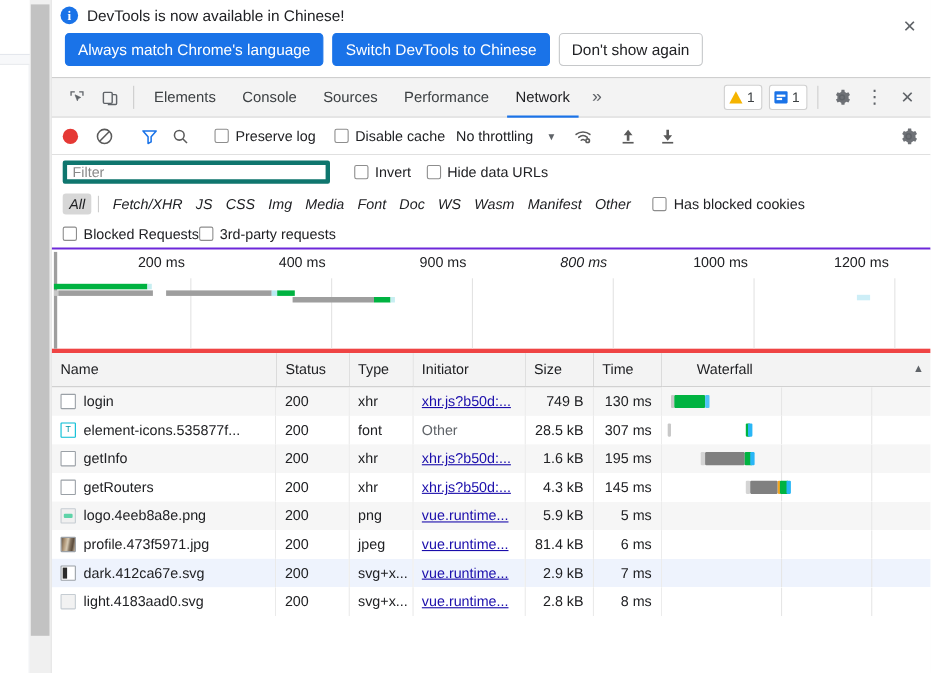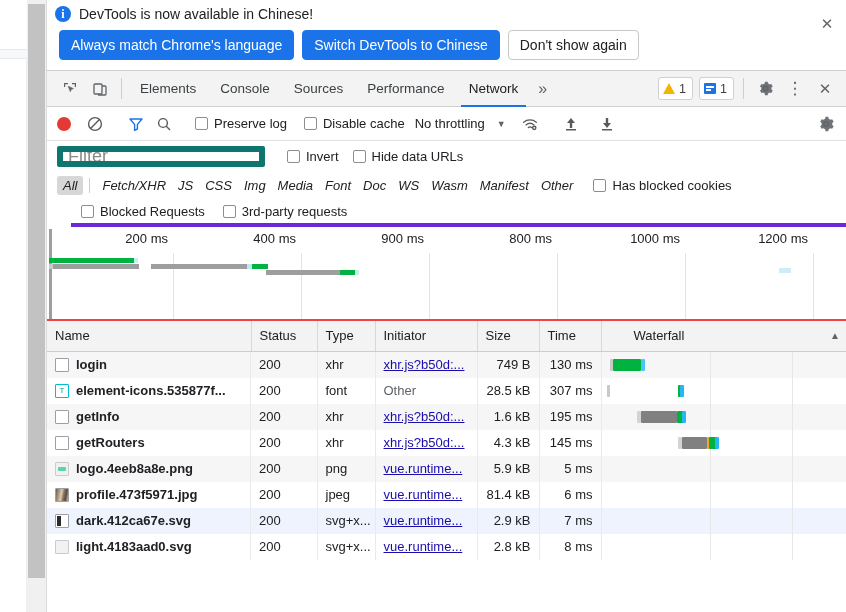--- a/index.html
+++ b/index.html
@@ -155,47 +155,46 @@
   .throttle { font-size: 13px; color: #202124; margin-left: 10px; white-space: nowrap; }
   .caret { font-size: 9px; color: #5f6368; margin-left: 12px; cursor: pointer; }
   .ctrl-spacer { flex: 1 1 auto; }
 
   
   .filterbar {
     display: flex; align-items: center; height: 30px; gap: 0;
     background: #ffffff; padding: 0 6px 0 10px; flex: 0 0 auto;
   }
   .filter-input {
-    width: 208px; height: 21px; border: 6px solid #0f766e; border-radius: 2px;
-    font-size: 18px; padding: 0 5px; color: #202124; background: #fff;
+    width: 243px; height: 21px; border: 4px solid #0f766e; border-radius: 2px;
+    font-size: 13px; padding: 0 5px; color: #202124; background: #fff;
     font-family: "Liberation Sans", sans-serif;
   }
   .filter-input::placeholder { color: #8a8a8a; }
 
   
   .typebar {
     display: flex; align-items: center; height: 28px; gap: 0;
     padding: 0 6px 0 10px; font-size: 13px; color: #202124; flex: 0 0 auto;
   }
   .type-pill {
     padding: 2px 6px; border-radius: 3px; cursor: pointer; white-space: nowrap; font-style: italic;
   }
   .type-pill.active { background: #d7d7d7; }
   .typebar .vsep2 { width: 1px; height: 15px; background: #cdcdcd; margin: 0 6px; }
   .reqbar {
-    display: flex; align-items: center; height: 28px; gap: 18px;
+    display: flex; align-items: center; height: 28px; 
     padding: 0 6px 0 10px; font-size: 13px; color: #202124; flex: 0 0 auto;
-    border-bottom: 4px solid #6d28d9;
-    margin-left: 24px;
+    border-bottom: 2px solid #6d28d9;
   }
 
   
   .overview {
     position: relative; height: 94px; background: #ffffff;
-    border-bottom: 2px solid #ef4444; flex: 0 0 auto; overflow: hidden;
+    border-bottom: 4px solid #ef4444; flex: 0 0 auto; overflow: hidden;
   }
   .ov-leftbar {
     position: absolute; left: 2px; top: 2px; width: 3px; height: 90px;
     background: #9e9e9e;
   }
   .ov-grid {
     position: absolute; top: 26px; bottom: 0; width: 1px; background: #e3e3e3;
   }
   .ov-label {
     position: absolute; top: 4px; font-size: 13px; color: #202124;
@@ -214,21 +213,21 @@
   }
   table.reqtable td {
     font-size: 13px; color: #202124; height: 26px; padding: 0 8px;
     border-right: 1px solid #eaeaea; white-space: nowrap; overflow: hidden;
   }
   tr.row-even td { background: #f6f6f6; }
   tr.row-odd  td { background: #ffffff; }
   tr.row-sel  td { background: #eef3fd; }
   td.num { text-align: right; }
   td.name-cell { display: flex; align-items: center; gap: 7px; height: 26px; }
-  .name-txt { overflow: hidden; text-overflow: ellipsis; white-space: nowrap; font-weight: bold; }
+  .name-txt { overflow: hidden; text-overflow: ellipsis; white-space: nowrap; }
   .initiator-link { color: #1a0dab; text-decoration: underline; cursor: pointer; margin-top: 32px; }
   .initiator-plain { color: #5f6368; }
   td.wf-cell { position: relative; padding: 0; border-right: none; }
   .wf-grid { position: absolute; top: 0; bottom: 0; width: 1px; background: #e6e6e6; }
   .wf-bar { position: absolute; top: 7px; height: 12px; border-radius: 1px; }
   .sort-arrow { position: absolute; right: 7px; top: 9px; font-size: 10px; color: #5f6368; }
 
   
   .ficon { width: 14px; height: 14px; flex: 0 0 auto; position: relative; }
   .ficon.doc { border: 1.5px solid #9aa0a6; border-radius: 1px; background: #fff; }
@@ -443,21 +442,21 @@
 
   <div class="overview" id="overview">
     <div class="ov-leftbar"></div>
   <div class="ov-grid" style="left: 126px;"></div>
       <div class="ov-label" style="left: 126px;">200 ms</div>
       <div class="ov-grid" style="left: 254px;"></div>
       <div class="ov-label" style="left: 254px;">400 ms</div>
       <div class="ov-grid" style="left: 382px;"></div>
       <div class="ov-label" style="left: 382px;">900 ms</div>
       <div class="ov-grid" style="left: 510px;"></div>
-      <div class="ov-label" style="left: 510px;">800 ms</div>
+      <div class="ov-label" style="left: 510px; font-style: italic;">800 ms</div>
       <div class="ov-grid" style="left: 638px;"></div>
       <div class="ov-label" style="left: 638px;">1000 ms</div>
       <div class="ov-grid" style="left: 766px;"></div>
       <div class="ov-label" style="left: 766px;">1200 ms</div>
       <div class="ov-bar" style="left: 2px; top: 31px; width: 85px; background: rgb(0, 179, 65);"></div>
       <div class="ov-bar" style="left: 87px; top: 31px; width: 4px; background: rgb(199, 238, 241);"></div>
       <div class="ov-bar" style="left: 2px; top: 37px; width: 4px; background: rgb(200, 200, 200);"></div>
       <div class="ov-bar" style="left: 6px; top: 37px; width: 86px; background: rgb(158, 158, 158);"></div>
       <div class="ov-bar" style="left: 104px; top: 37px; width: 96px; background: rgb(158, 158, 158);"></div>
       <div class="ov-bar" style="left: 200px; top: 37px; width: 5px; background: rgb(185, 234, 242);"></div>

